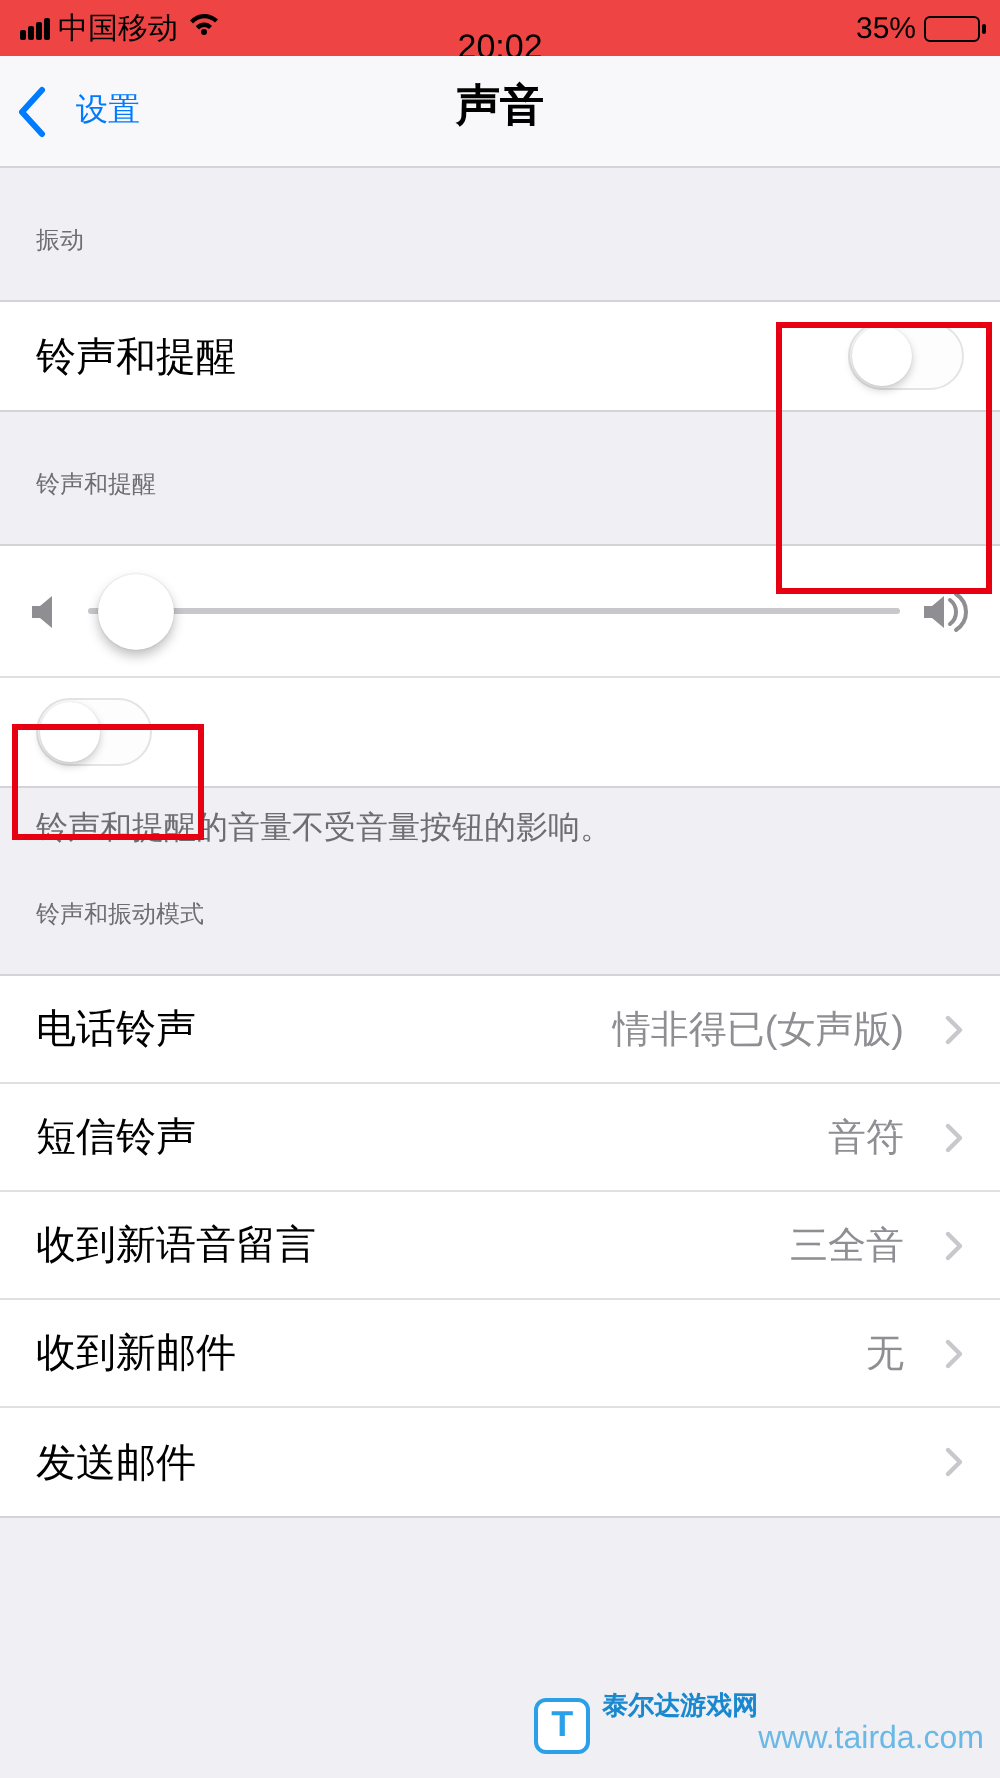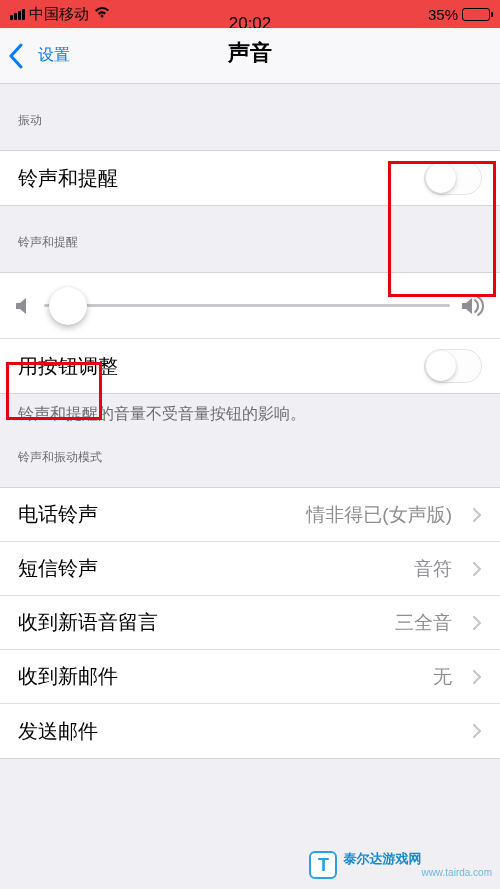--- a/index.html
+++ b/index.html
@@ -101,21 +101,21 @@
   position: absolute; right: 8px; bottom: 10px; display: flex; align-items: center; gap: 6px;
   font-size: 13px; color: #2aa0e8;
 }
 .wm-logo {
   width: 28px; height: 28px; border: 2px solid #2aa0e8; border-radius: 6px;
   display: flex; align-items: center; justify-content: center; font-size: 18px; font-weight: 700;
   background: #fff;
 }
 .wm-text { display: flex; flex-direction: row; line-height: 1.1; }
 .wm-text .t1 { font-weight: 700; color: #1a88cf; }
-.wm-text .t2 { font-size: 10px; color: #6ab8e6; margin-top: 15px; }
+.wm-text .t2 { font-size: 16px; color: #6ab8e6; margin-top: 15px; }
 </style>
 </head>
 <body>
 
 <div class="status-bar">
   <div class="status-left">
     <span class="signal-bars">
         <span></span>
         <span></span>
         <span></span>
@@ -169,21 +169,20 @@
       <div class="thumb"></div>
     </div>
     <span class="vol-icon">
       <svg width="26" height="22" viewBox="0 0 26 22">
           <path d="M2 8h4l6-5v16l-6-5H2z" fill="#8e8e93"></path>
           <path d="M15 5c2 1.5 3 3.5 3 6s-1 4.5-3 6M18 2c3 2 5 5 5 9s-2 7-5 9" stroke="#8e8e93" stroke-width="2" fill="none" stroke-linecap="round"></path>
         </svg>
     </span>
   </div>
   <div class="row">
-    <span class="row-label">用按钮调整</span>
     <div class="toggle">
         <div class="knob"></div>
       </div>
   </div>
 </div>
 <div class="note">铃声和提醒的音量不受音量按钮的影响。</div>
 
 <div class="section-header" style="padding-top:14px">铃声和振动模式</div>
 <div class="group">
   <div class="row">

